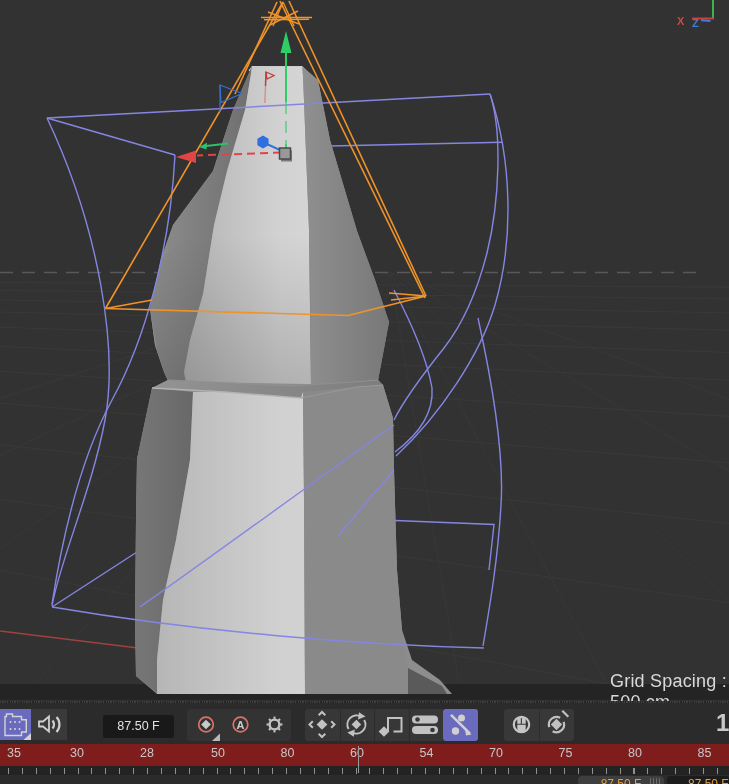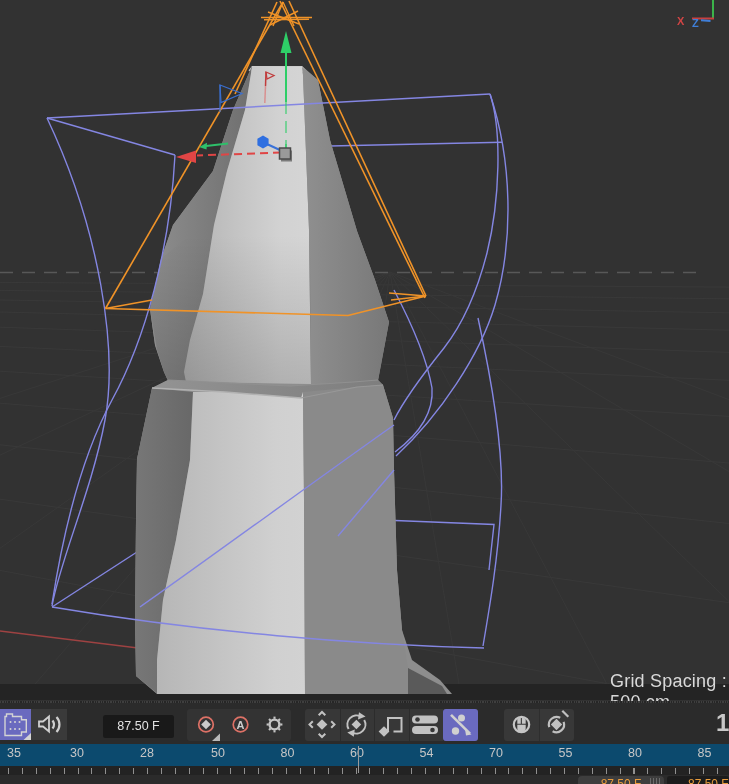--- a/index.html
+++ b/index.html
@@ -6,21 +6,21 @@
   *{box-sizing:border-box;}
   #stage{position:relative;width:729px;height:784px;overflow:hidden;
     font-family:"Liberation Sans",sans-serif;background:#323232;}
   #vp{position:absolute;left:0;top:0;width:729px;height:700px;}
   .abs{position:absolute;}
   #gridlabel{position:absolute;left:562px;top:671px;width:140px;height:16px;
     color:#d9d9d9;font-size:18px;letter-spacing:0.2px;margin-left:48px;}
   #dots{position:absolute;left:0;top:700.5px;width:729px;height:2px;
     background:repeating-linear-gradient(90deg,#3f3f3f 0 1.1px,#262626 1.1px 2.4px);}
   #toolbar{position:absolute;left:0;top:703px;width:729px;height:41px;background:#2b2b2b;}
-  #ruler{position:absolute;left:0;top:744px;width:729px;height:22px;background:#0c4a6e;}
+  #ruler{position:absolute;left:0;top:744px;width:729px;height:22px;background:#7f1d1d;}
   .rnum{position:absolute;top:2px;color:#c6c6c6;font-size:12.5px;transform:translateX(-50%);}
   #ticks{position:absolute;left:0;top:766px;width:729px;height:9px;background:#232323;}
   #tickpat{position:absolute;left:8px;top:2px;width:721px;height:6px;
     background:repeating-linear-gradient(90deg,#909090 0 1px,transparent 1px 13.9px);}
   #playhead{position:absolute;left:358px;top:745.5px;width:1px;height:27px;background:#9a9a9a;}
   #bottomrow{position:absolute;left:0;top:775px;width:729px;height:9px;background:#2b2b2b;}
   #handle{position:absolute;left:578px;top:776px;width:86px;height:18px;background:#3e3e3e;
     border-radius:4px;color:#e89c3c;font-size:12px;text-align:center;line-height:17px;}
   #grip{position:absolute;left:650px;top:778px;width:11px;height:6px;
     background:repeating-linear-gradient(90deg,#6a6a6a 0 1px,transparent 1px 3px);}
@@ -342,21 +342,21 @@
 
   <div id="ruler">
     <span class="rnum" style="left:14px">35</span>
     <span class="rnum" style="left:77px">30</span>
     <span class="rnum" style="left:147px">28</span>
     <span class="rnum" style="left:218px">50</span>
     <span class="rnum" style="left:287.5px">80</span>
     <span class="rnum" style="left:357px">60</span>
     <span class="rnum" style="left:426.5px">54</span>
     <span class="rnum" style="left:496px">70</span>
-    <span class="rnum" style="left:565.5px">55</span>
+    <span class="rnum" style="left:565.5px">75</span>
     <span class="rnum" style="left:635px">80</span>
     <span class="rnum" style="left:704.5px">85</span>
   </div>
   <div id="ticks">
       <div id="tickpat"></div>
     </div>
   <div id="playhead"></div>
   <div id="bottomrow"></div>
   <div id="handle">87.50 F</div>
   <div id="grip"></div>

